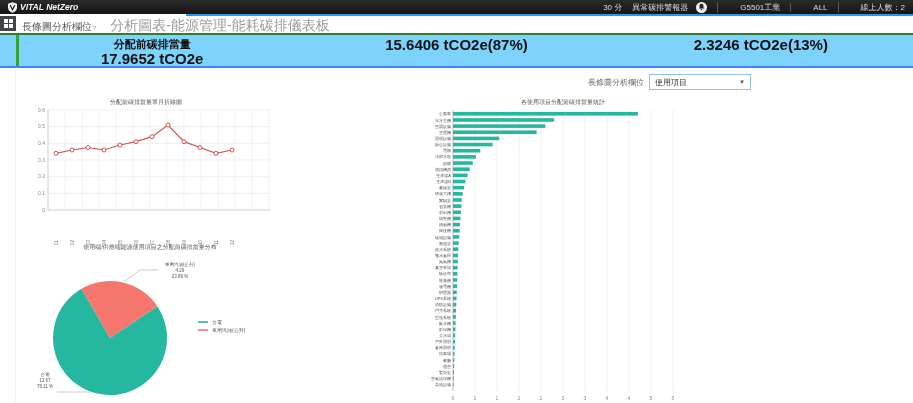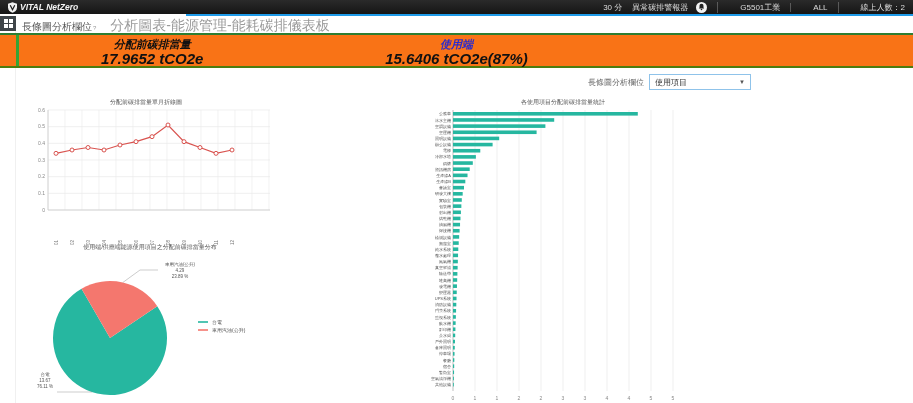--- a/index.html
+++ b/index.html
@@ -26,22 +26,22 @@
   .help-btn { position:absolute; top:22px; left:4px; color:#1e9be9; font-size:9px; font-weight:bold; cursor:pointer; }
 
   
   .header-row { position:absolute; top:17px; left:22px; display:flex; align-items:baseline; }
   .page-title { font-size:10px; color:#555; }
   .title-help { font-size:6px; color:#999; vertical-align:super; margin-left:1px; }
   .breadcrumb { font-size:14px; color:#9a9a9a; margin-left:14px; }
 
   
   .metrics-panel { position:absolute; top:33px; left:0; width:913px; height:35px;
-                   border-top:2px solid #2e7d32; border-bottom:2px solid #4d7c0f;
-                   display:flex; background:#f97316;font-style:italic; }
+                   border-top:2px solid #2e7d32; border-bottom:2px solid #3b82f6;
+                   display:flex; background:#7dd3fc; }
   .metrics-accent { position:absolute; left:16px; top:0; width:3px; height:31px; background:#35a435; }
   .metric { flex:1; text-align:center; padding-top:2px; }
   .metric .lbl { font-size:11px; font-weight:bold; color:#111; line-height:14px; }
   .metric.blue .lbl { color:#2b2bcc; }
   .metric .val { font-size:15px; font-weight:bold; color:#111; line-height:15px;text-align:center; }
 
   
   .filter-row { position:absolute; top:74px; left:588px; display:flex; align-items:center; }
   .filter-label { font-size:8px; color:#666; margin-right:5px;text-align:center; }
   .select-box { width:102px; height:16px; border:1px solid #8fc3ea; border-radius:0; background:#fff;
@@ -97,24 +97,24 @@
   <span class="breadcrumb">分析圖表-能源管理-能耗碳排儀表板</span>
 </div>
 
 <div class="metrics-panel">
   <div class="metrics-accent"></div>
   <div class="metric">
     <div class="lbl">分配前碳排當量</div>
     <div class="val">17.9652 tCO2e</div>
   </div>
   <div class="metric blue">
-    <div class="lbl">使用端</div>
     <div class="val">15.6406 tCO2e(87%)</div>
   </div>
   <div class="metric blue">
+    <div class="val">2.3246 tCO2e(13%)</div>
   </div>
 </div>
 
 <div class="filter-row">
   <span class="filter-label">長條圖分析欄位</span>
   <div class="select-box">
     <span>使用項目</span>
     <span class="caret">▼</span>
   </div>
 </div>

